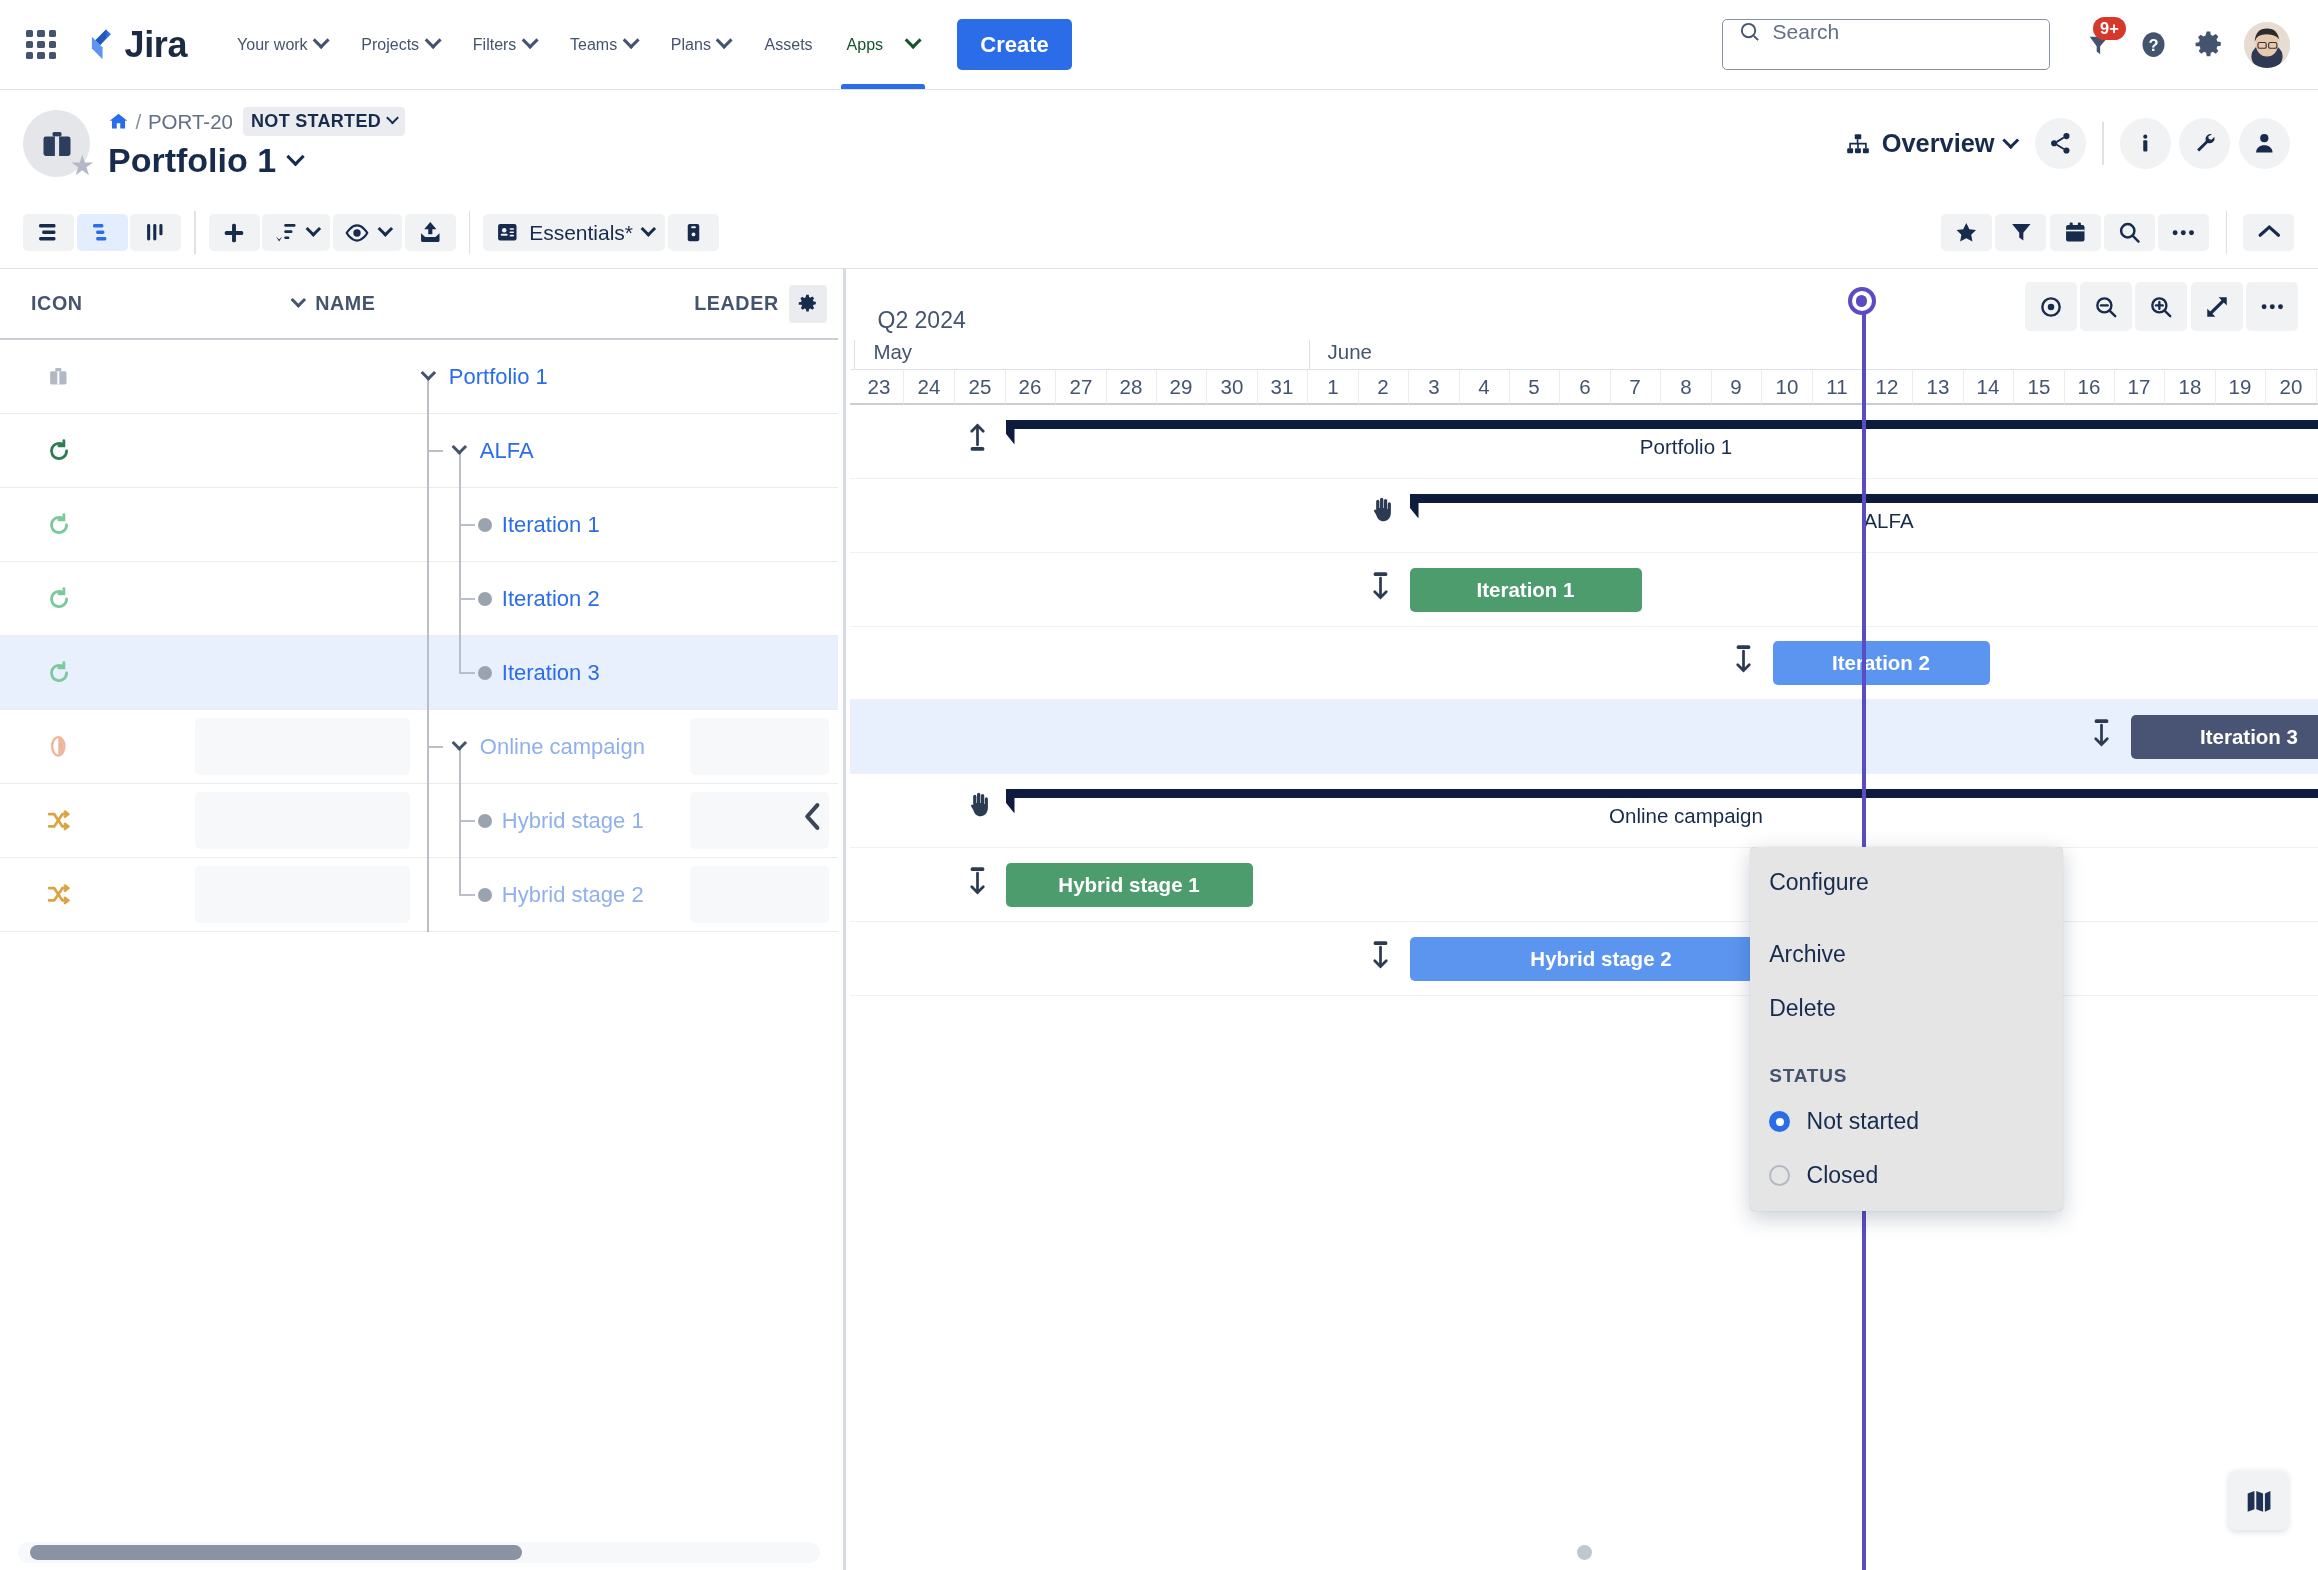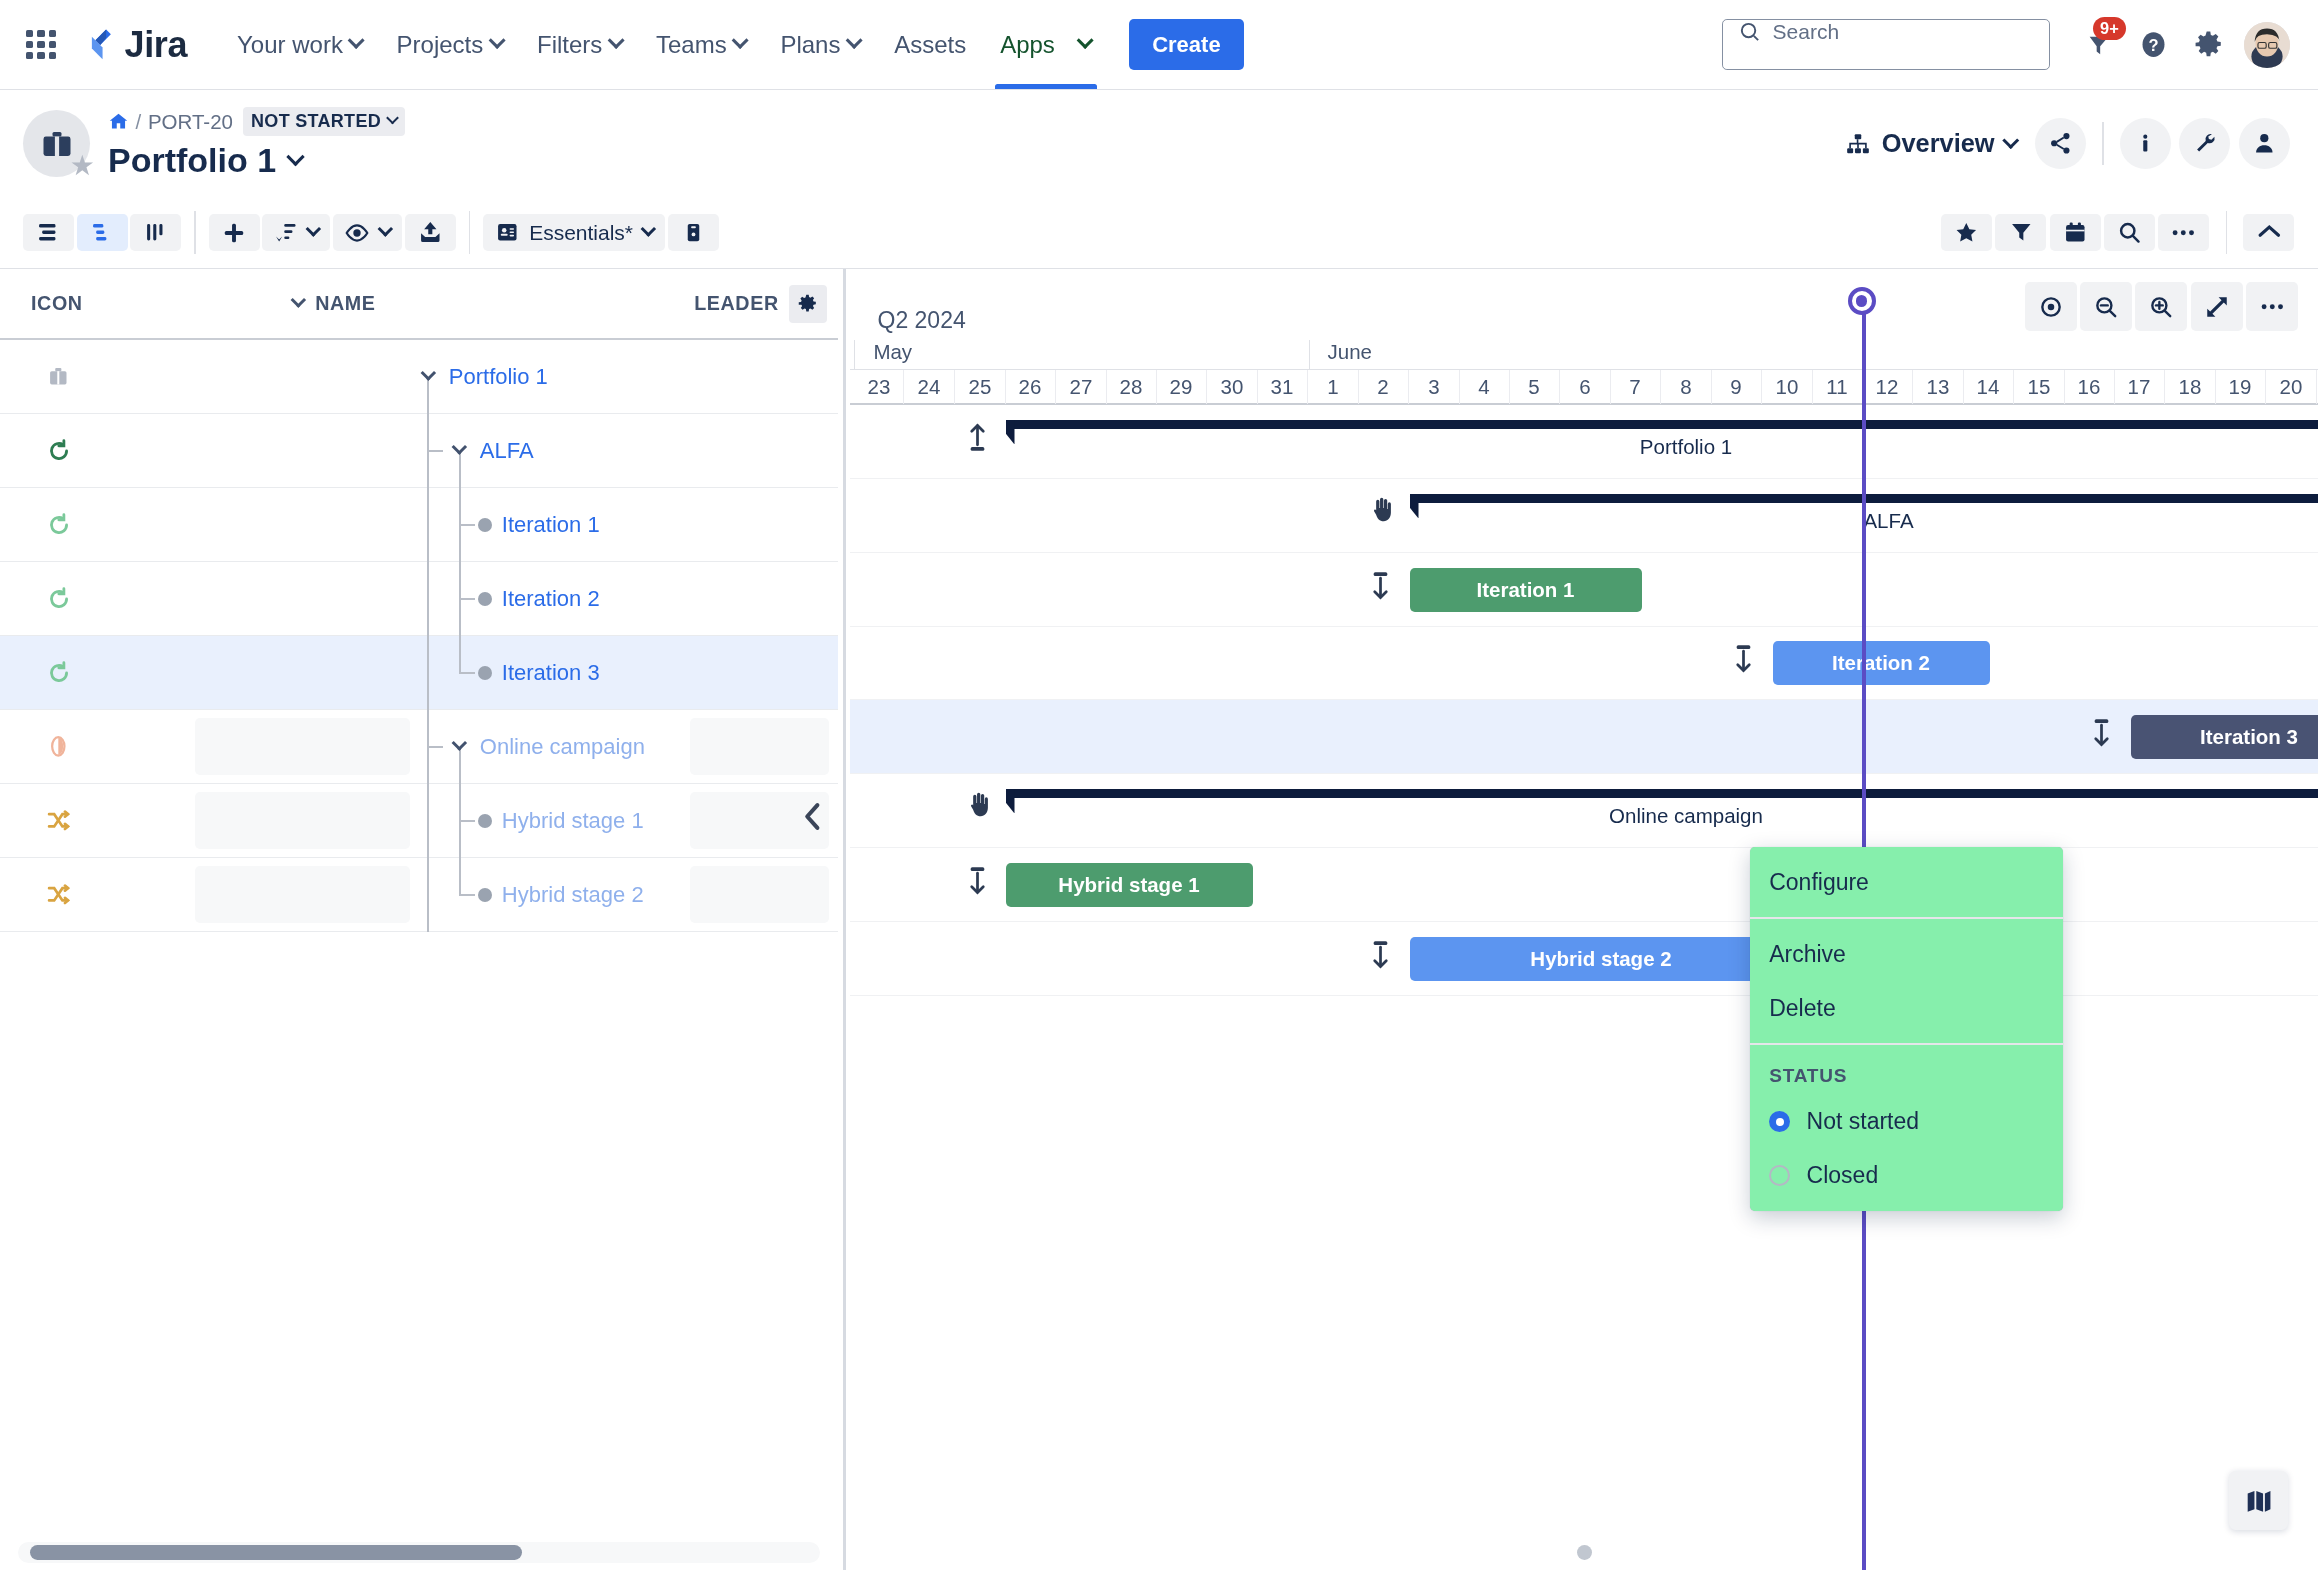--- a/index.html
+++ b/index.html
@@ -22,21 +22,21 @@
   .apps-grid { width: 36px; height: 36px; display: grid;
     grid-template-columns: repeat(3, 1fr); grid-template-rows: repeat(3, 1fr);
     gap: 4.1px; padding: 3.3px; cursor: pointer; }
   .apps-grid i { display: block; background: #44546F; border-radius: 1.6px; }
   .jira-logo { display: flex; align-items: center; margin-left: 21px; cursor: pointer; }
   .jira-mark { width: 38px; height: 38px; position: relative; }
   .jira-name { font-size: 36px; font-weight: 600; color: #1c2b41; margin-left: 6.6px; letter-spacing: -0.4px;}
   .nav-items { display: flex; align-items: center; margin-left: 33px; height: 100%; }
   .nav-item {
     display: flex; align-items: center; gap: 7.4px;
-    font-size: 24px; color: #44546F; padding: 0 17px;
+    font-size: 16px; color: #44546F; padding: 0 17px;
     height: 100%; cursor: pointer; position: relative;
   }
   .nav-item.active { color: #14532d; gap: 24px; }
   .nav-item.active::after {
     content: ""; position: absolute; left: 11.5px; right: 11.5px; bottom: 0;
     height: 4.9px; background: #2B6CE8; border-radius: 2.5px 2.5px 0 0;
   }
   .chev-dn {
     width: 12.3px; height: 12.3px; border-right: 3.3px solid currentColor;
     border-bottom: 3.3px solid currentColor; transform: rotate(45deg) translate(-2.5px,-2.5px);
@@ -212,21 +212,21 @@
   .tl-hscroll { position: absolute; bottom: 9.8px; left: 0; right: 0; height: 16.4px; display:flex; justify-content:center;}
   .tl-hscroll i { width: 14.8px; height: 14.8px; border-radius: 50%; background: #C1C7D0; display:block;}
   .map-btn {
     position: absolute; right: 31px; bottom: 41px; width: 59px; height: 59px;
     border-radius: 6.6px; background: #F1F2F4; display:flex; align-items:center;
     justify-content:center; cursor:pointer; box-shadow: 0 1.6px 6.6px rgba(9,30,66,.15);
   }
 
   
   .ctxmenu {
-    position: absolute; z-index: 200; background: #86efac; border-radius: 4.9px;
+    position: absolute; z-index: 200; background: #e5e5e5; border-radius: 4.9px;
     box-shadow: 0 6.6px 21px rgba(9,30,66,.22), 0 0 0.8px rgba(9,30,66,.3);
     width: 313px; padding: 8.2px 0;
   }
   .ctx-item { height: 54px; display: flex; align-items: center; padding: 0 19.7px;
     font-size: 23px; color: #172B4D; cursor: pointer; }
   .ctx-item:hover, .ctx-item.hover { background: #F1F2F4; }
   .ctx-sep { height: 1.6px; background: #E4E6EA; margin: 8.2px 0; }
   .ctx-head { font-size: 19px; font-weight: 700; letter-spacing: 0.8px; color: #44546F;
     padding: 11.5px 19.7px 8.2px; }
   .radio { width: 21px; height: 21px; border-radius: 50%; border: 2.5px solid #B3B9C4;

